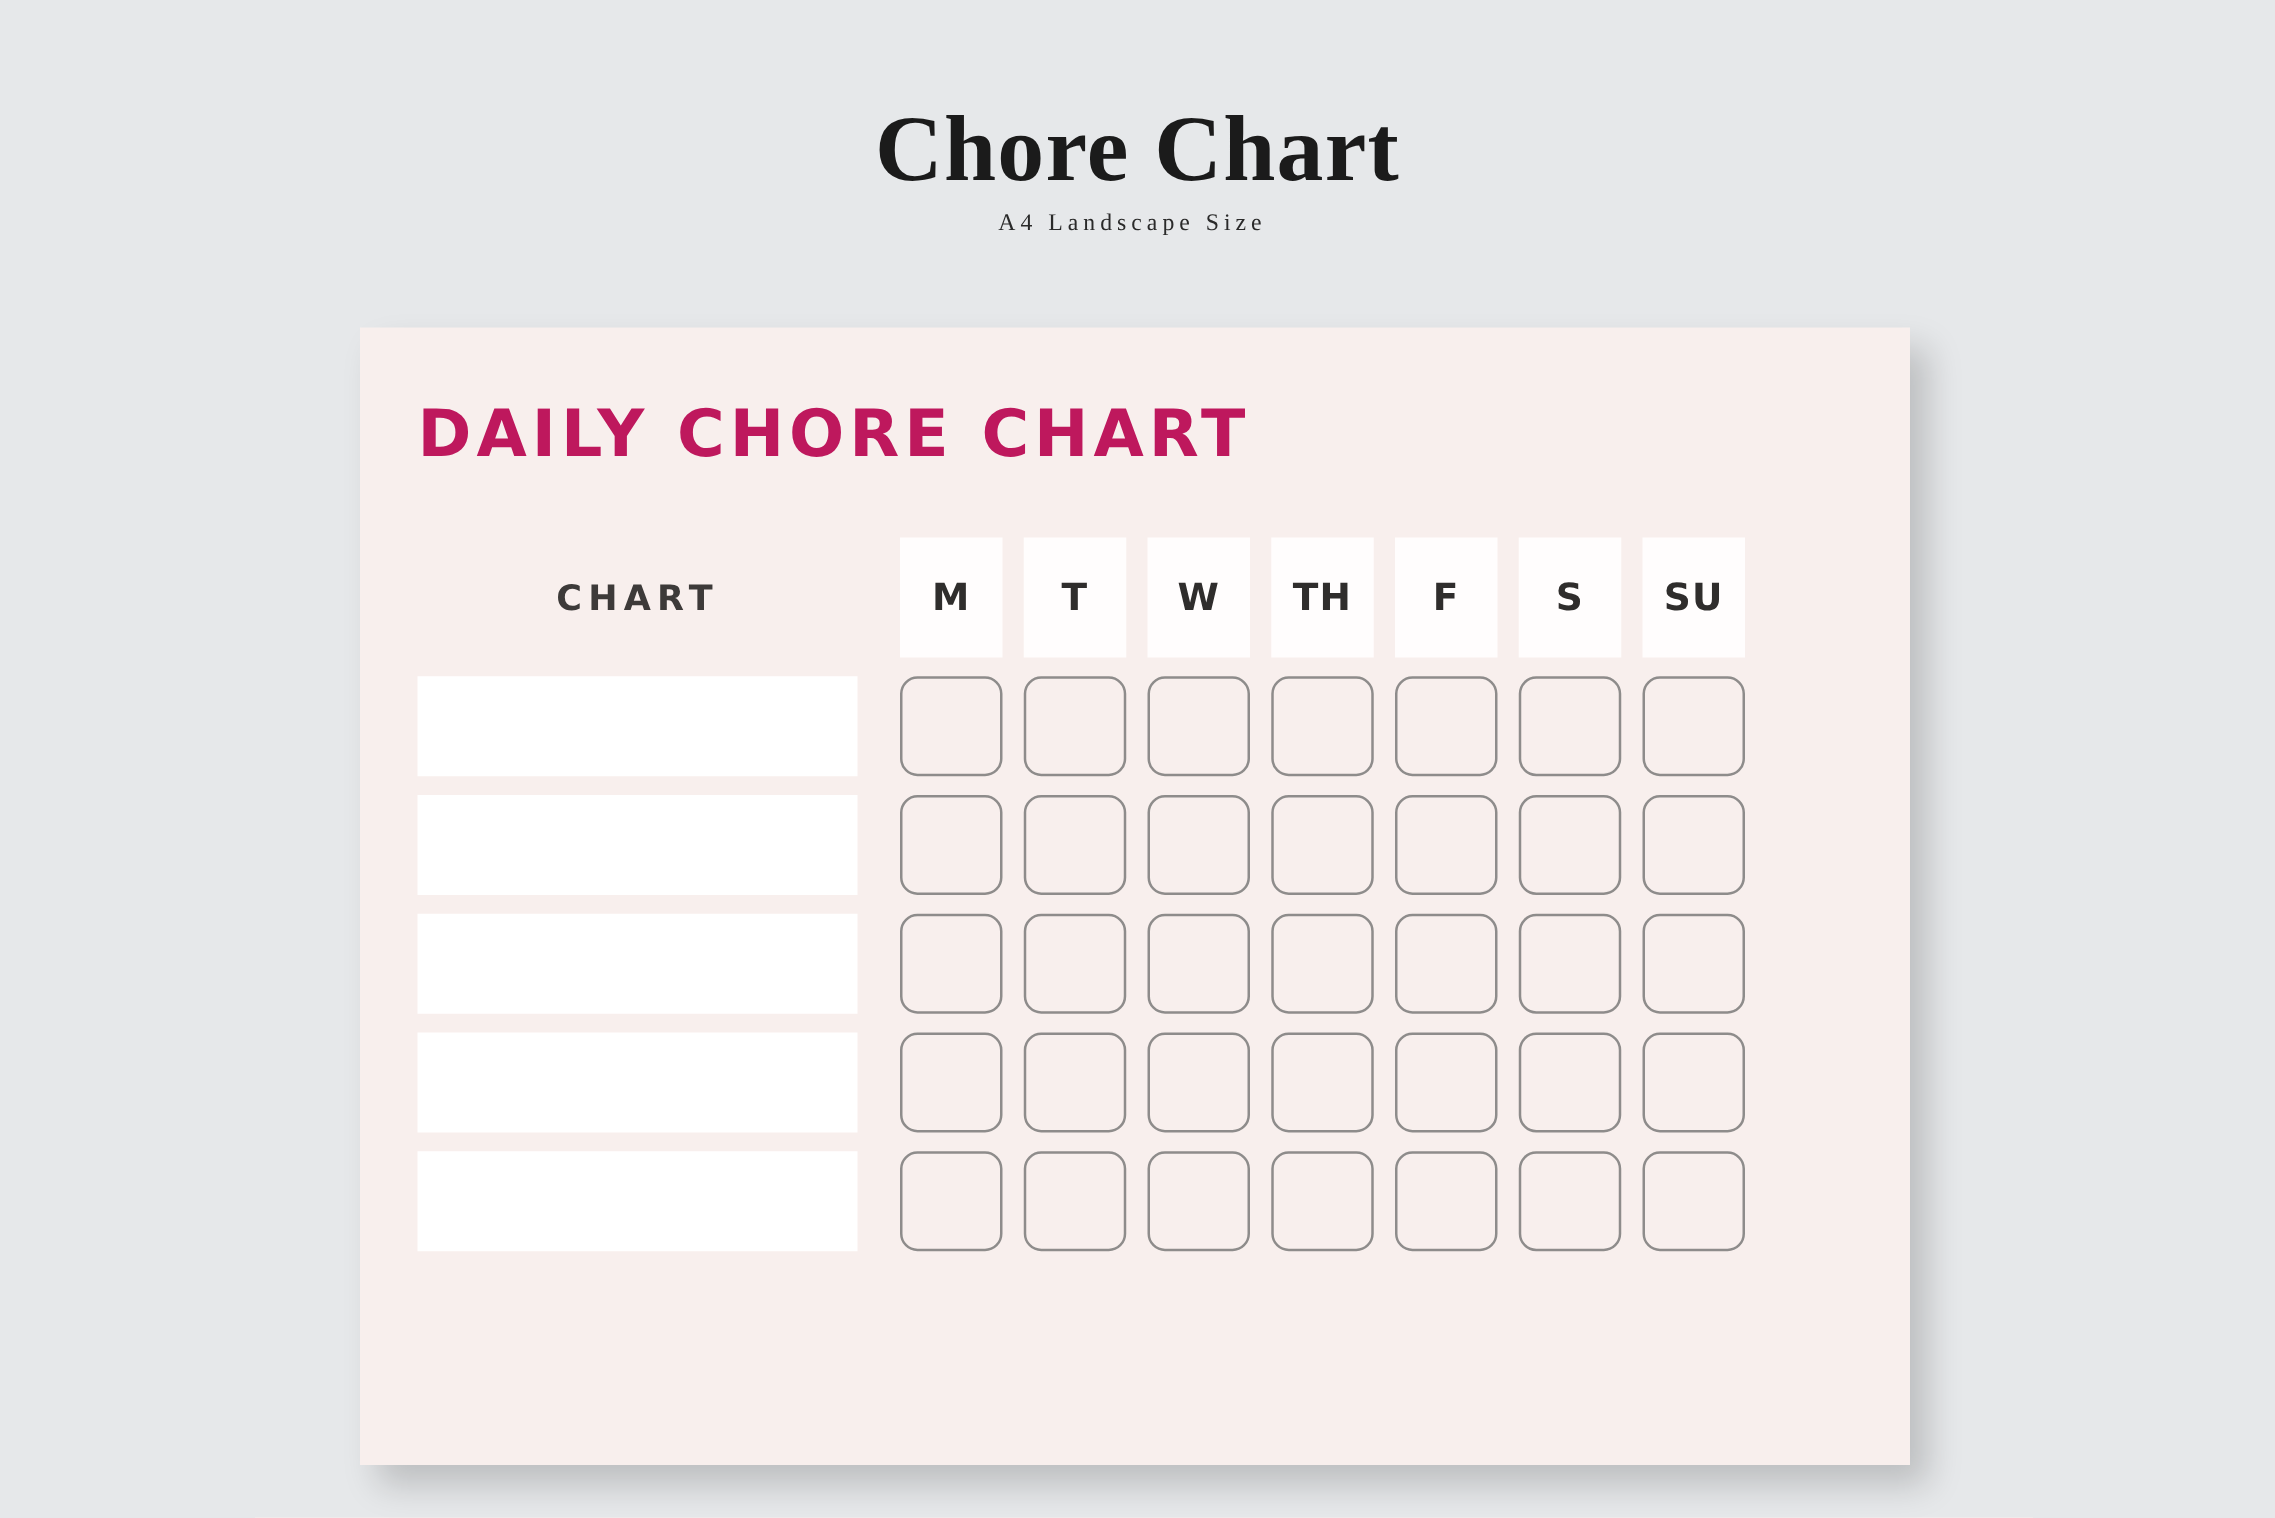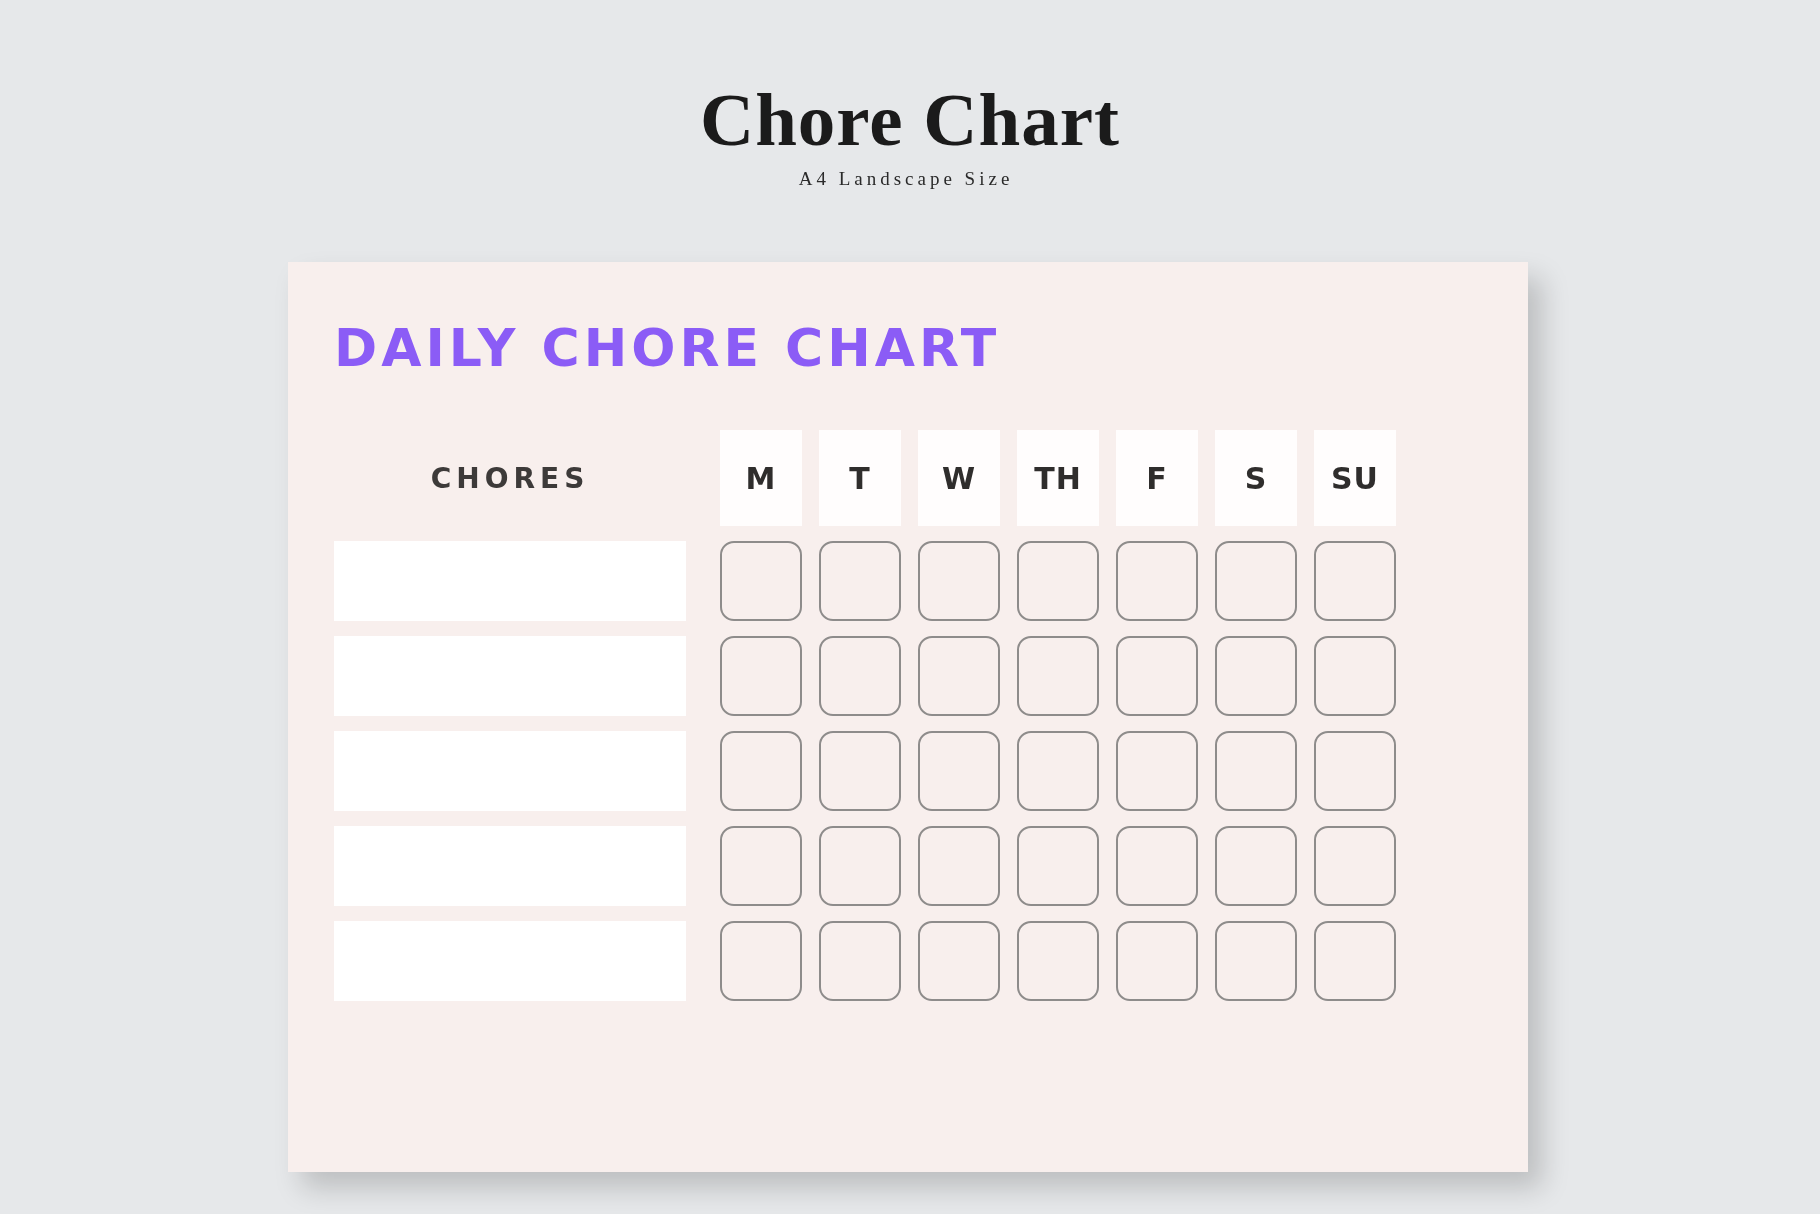--- a/index.html
+++ b/index.html
@@ -52,21 +52,21 @@
     box-shadow: 14px 16px 26px rgba(0,0,0,0.18);
   }
   .sheet-title {
     position: absolute;
     left: 46px;
     top: 56px;
     font-family: "DejaVu Sans", sans-serif;
     font-weight: bold;
     font-size: 52px;
     letter-spacing: 4px;
-    color: #8b5cf6;
+    color: #be185d;
   }
   .grid {
     position: absolute;
     left: 46px;
     top: 168px;
     width: 1150px;
   }
   .head-row {
     display: flex;
     align-items: center;
@@ -133,21 +133,21 @@
 
   <div class="page-title">Chore Chart</div>
   <div class="page-subtitle">A4 Landscape Size</div>
 
   <div class="sheet">
     <div class="sheet-title">DAILY CHORE CHART</div>
 
     <div class="grid">
 
       <div class="head-row">
-        <div class="chores-label">CHORES</div>
+        <div class="chores-label">CHART</div>
         <div class="day-cells">
           <div class="day-cell">M</div>
           <div class="day-cell">T</div>
           <div class="day-cell">W</div>
           <div class="day-cell">TH</div>
           <div class="day-cell">F</div>
           <div class="day-cell">S</div>
           <div class="day-cell">SU</div>
         </div>
       </div>

